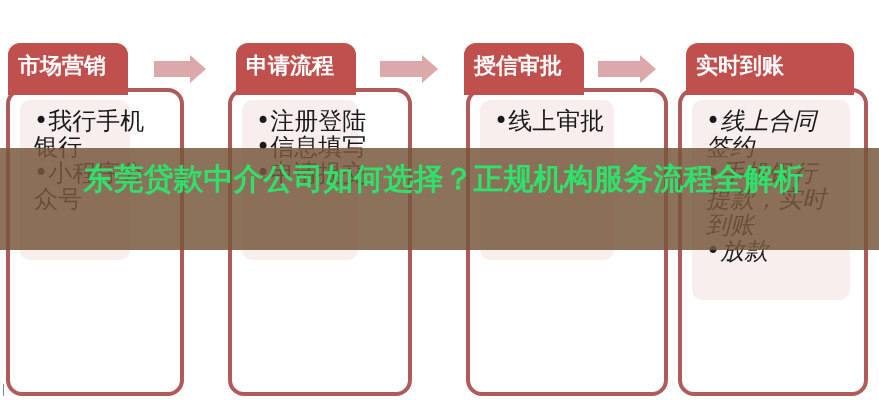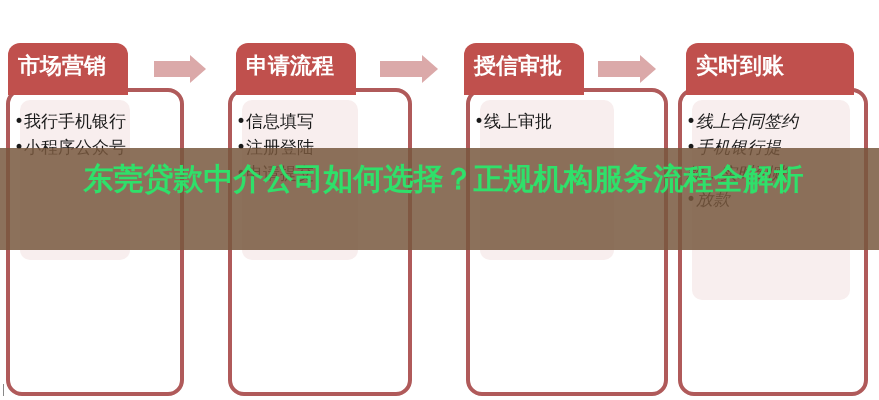--- a/index.html
+++ b/index.html
@@ -20,22 +20,22 @@
   .box {
     position: absolute; top: 88px; height: 308px;
     border: 4px solid #b05a5a; border-radius: 16px;
     background: #ffffff; box-sizing: border-box;
   }
   .panel {
     position: absolute; left: 10px; right: 50px; top: 8px; height: 160px;
     background: #f8eeee; border-radius: 10px;
   }
   .items {
-    position: absolute; left: 4px; top: 12px; right: 12px;
-    font-size: 17px; line-height: 26px; color: #1a1a1a;
+    position: absolute; left: 24px; top: 12px; right: 12px;
+    font-size: 24px; line-height: 26px; color: #1a1a1a;
   }
   .arrow {
     position: absolute; top: 55px; height: 26px;
   }
   .arrow .shaft {
     position: absolute; left: 0; top: 6px; height: 16px; right: 14px;
     background: #dba9a9;
   }
   .arrow .head {
     position: absolute; right: 0; top: 0;
@@ -75,22 +75,22 @@
   </div>
 
   <div class="arrow" style="left:154px; width:52px;">
     <div class="shaft"></div>
       <div class="head"></div>
   </div>
 
   <div class="box" style="left:228px; width:184px;">
     <div class="panel"></div>
     <div class="items" style="top:16px;">
+      <div>•注册登陆</div>
       <div>•信息填写</div>
-      <div>•注册登陆</div>
       <div>•申请提交</div>
     </div>
   </div>
   <div class="tab" style="left:236px; width:120px;">
     <span>申请流程</span>
   </div>
 
   <div class="arrow" style="left:380px; width:58px;">
     <div class="shaft"></div>
       <div class="head"></div>

